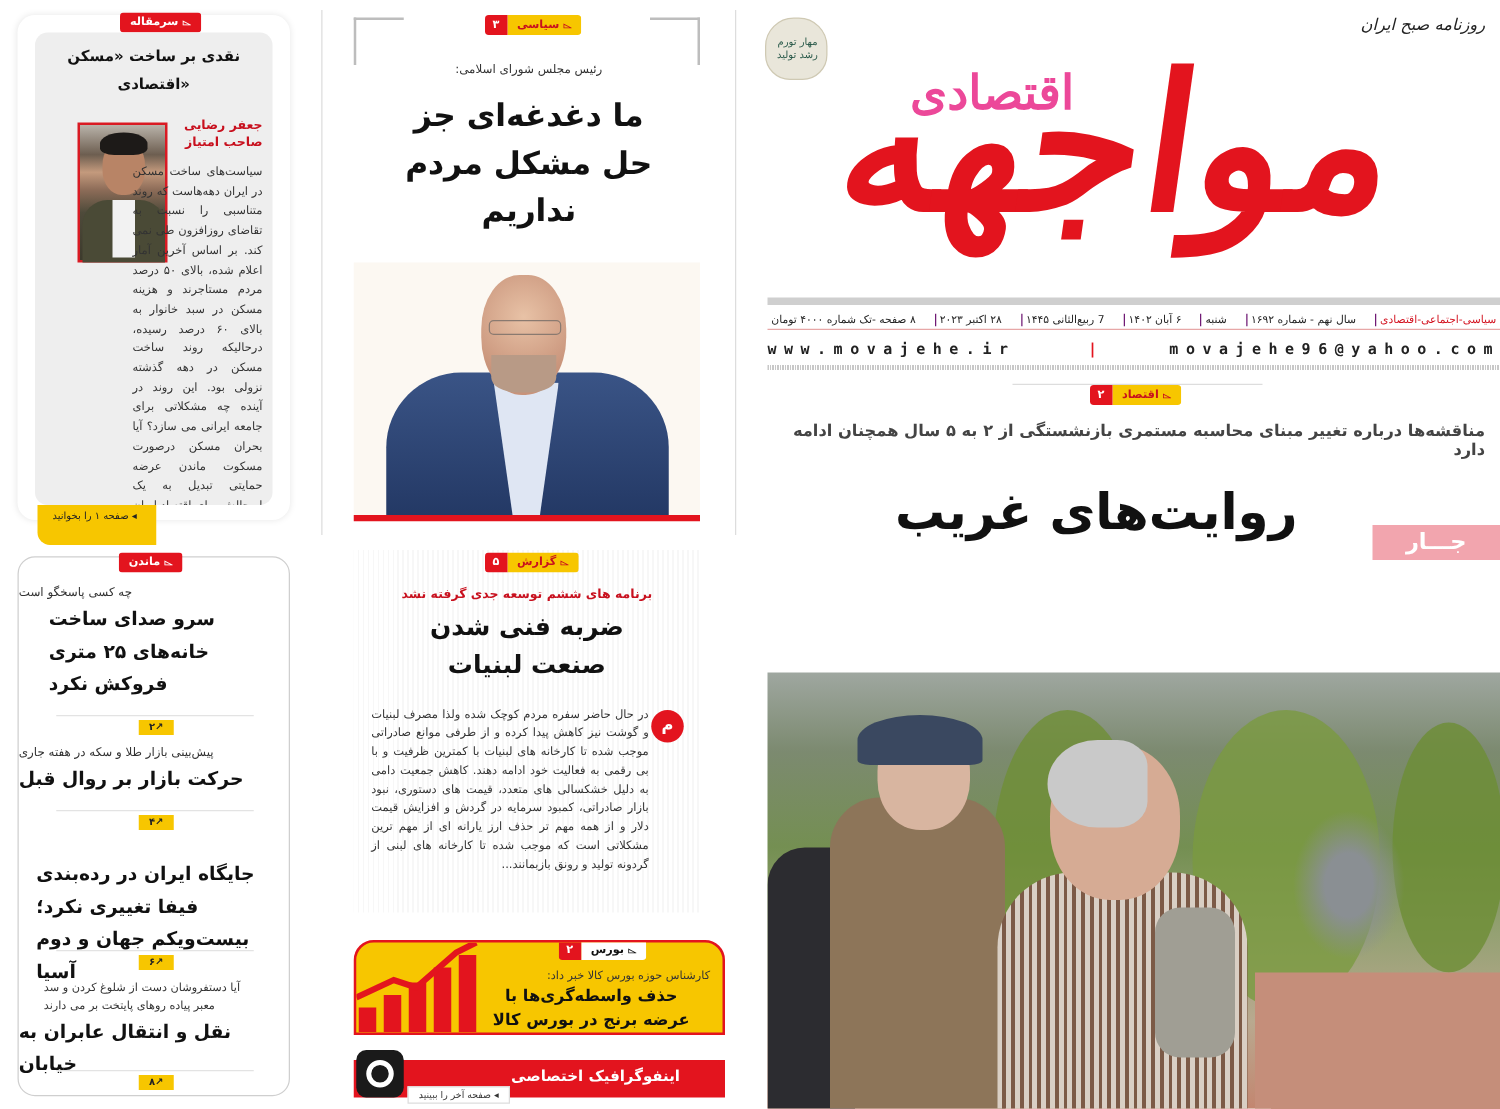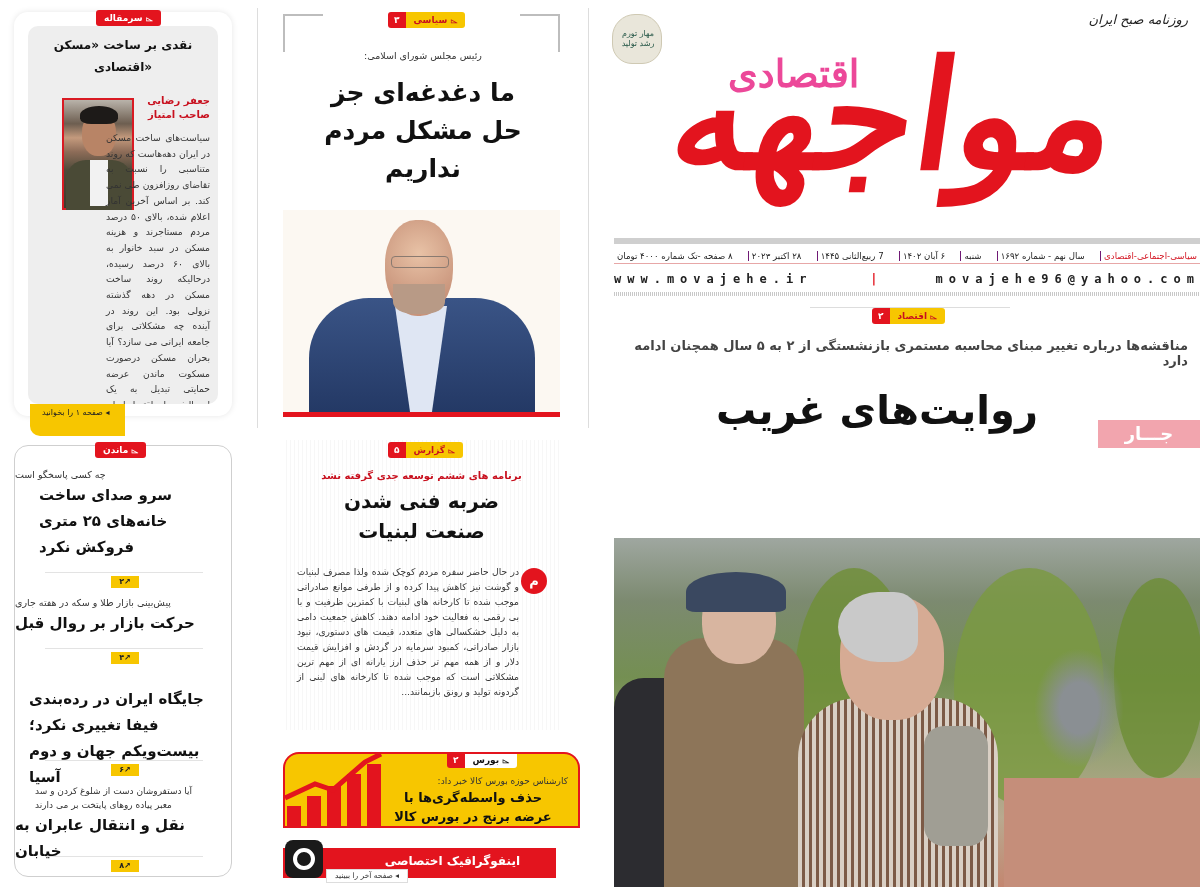--- a/index.html
+++ b/index.html
@@ -52,21 +52,21 @@
 .report{position:absolute;left:283px;top:440px;width:277px;height:290px;background:repeating-linear-gradient(90deg,#fff 0 3px,#f7f7f7 3px 4px)}
 .rep-kicker{position:absolute;top:30px;width:100%;text-align:center;font-size:10px;font-weight:bold;color:#c8101e;direction:rtl}
 .rep-head{position:absolute;top:46px;width:100%;text-align:center;font-size:20px;font-weight:bold;line-height:30px;color:#111;direction:rtl}
 .rep-icon{position:absolute;left:238px;top:128px;width:26px;height:26px;border-radius:50%;background:#e3141e;color:#fff;font-size:13px;line-height:26px;text-align:center;font-weight:bold}
 .rep-body{position:absolute;left:14px;top:124px;width:222px;font-size:9.2px;line-height:15px;color:#333;direction:rtl;text-align:justify}
 
 .bourse{position:absolute;left:283px;top:752px;width:297px;height:76px;background:#f7c600;border:2px solid #e3141e;border-radius:16px 16px 0 0;overflow:hidden}
 .bourse-chart{position:absolute;left:0;top:0;width:110px;height:72px}
 .bourse-kicker{position:absolute;right:10px;top:22px;font-size:9px;color:#333;direction:rtl}
 .bourse-head{position:absolute;right:20px;top:34px;width:170px;text-align:center;font-size:13px;font-weight:bold;line-height:19px;color:#111;direction:rtl}
-.info-bar{position:absolute;left:283px;top:848px;width:273px;height:30px;background:#e3141e}
+.info-bar{position:absolute;left:283px;top:848px;width:297px;height:30px;background:#e3141e}
 .info-bar .ib-label{position:absolute;right:36px;top:6px;font-size:12px;font-weight:bold;color:#fff;direction:rtl}
 .info-icon{position:absolute;left:285px;top:840px;width:38px;height:38px;border-radius:8px;background:#1a1a1a}
 .info-icon .ring{position:absolute;left:8px;top:8px;width:22px;height:22px;border-radius:50%;border:4px solid #fff}
 .info-more{position:absolute;left:326px;top:869px;height:14px;padding:0 8px;background:#fff;border:1px solid #ddd;font-size:7.5px;line-height:12px;color:#333;direction:rtl}
 
 
 .daily{position:absolute;right:12px;top:12px;font-size:13px;color:#222;font-family:"DejaVu Serif",serif;direction:rtl;font-style:italic}
 .logo{position:absolute;left:648px;top:10px;width:468px;height:225px}
 .logo-text-main{position:absolute;right:0;top:-10px;font-family:"DejaVu Serif",serif;font-size:150px;font-weight:bold;color:#e3141e;direction:rtl;line-height:230px;letter-spacing:-8px;transform:skewX(-8deg)}
 .logo-text-sub{position:absolute;left:80px;top:24px;font-family:"DejaVu Serif",serif;font-size:38px;font-weight:bold;color:#ec4899;direction:rtl;line-height:80px}

